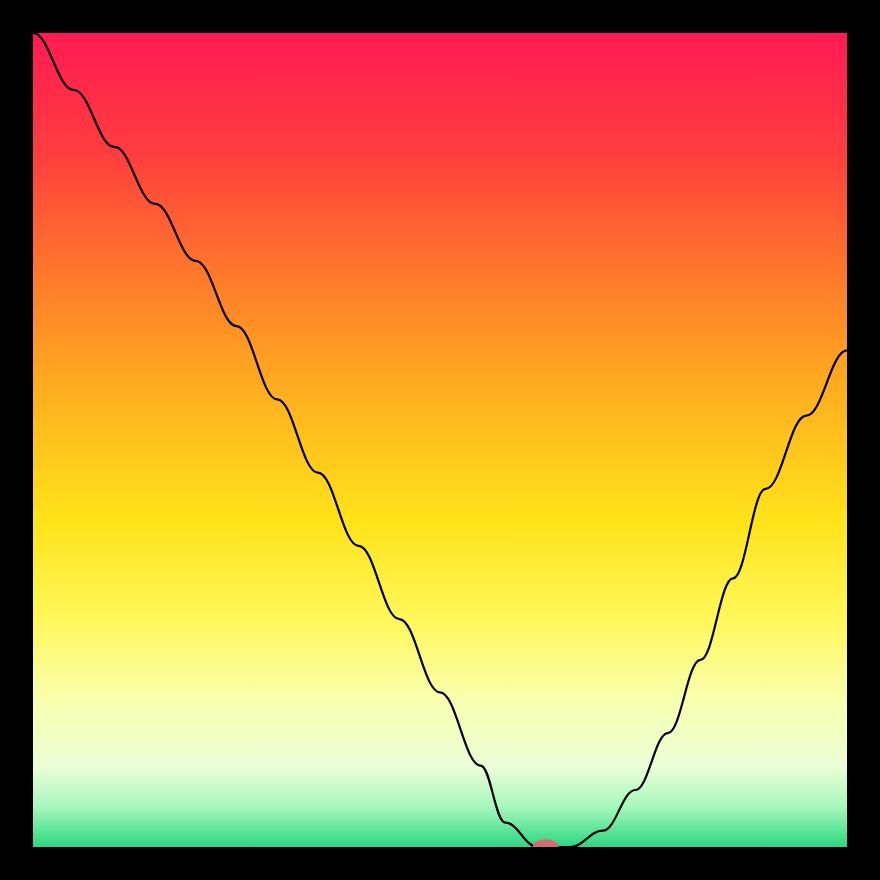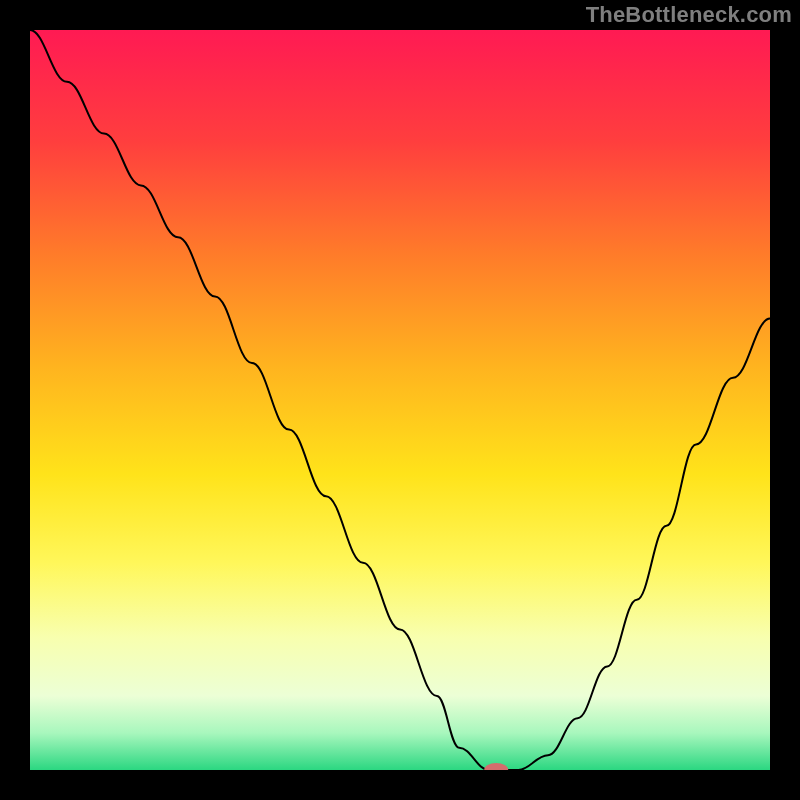--- a/index.html
+++ b/index.html
@@ -37,21 +37,20 @@
     width: 740px;
     height: 740px;
     display: block;
   }
 </style>
 </head>
 <body>
 
 <div class="outer">
 
-  <div class="attribution">TheBottleneck.com</div>
 
   <div class="plot-wrap">
     <svg class="plot" viewBox="0 0 740 740">
       <defs>
         <linearGradient id="bg-grad" x1="0" y1="0" x2="0" y2="1">
             <stop offset="0%" stop-color="#ff1a53"></stop>
             <stop offset="15%" stop-color="#ff3e3e"></stop>
             <stop offset="30%" stop-color="#ff7a2a"></stop>
             <stop offset="45%" stop-color="#ffb21f"></stop>
             <stop offset="60%" stop-color="#ffe31a"></stop>

